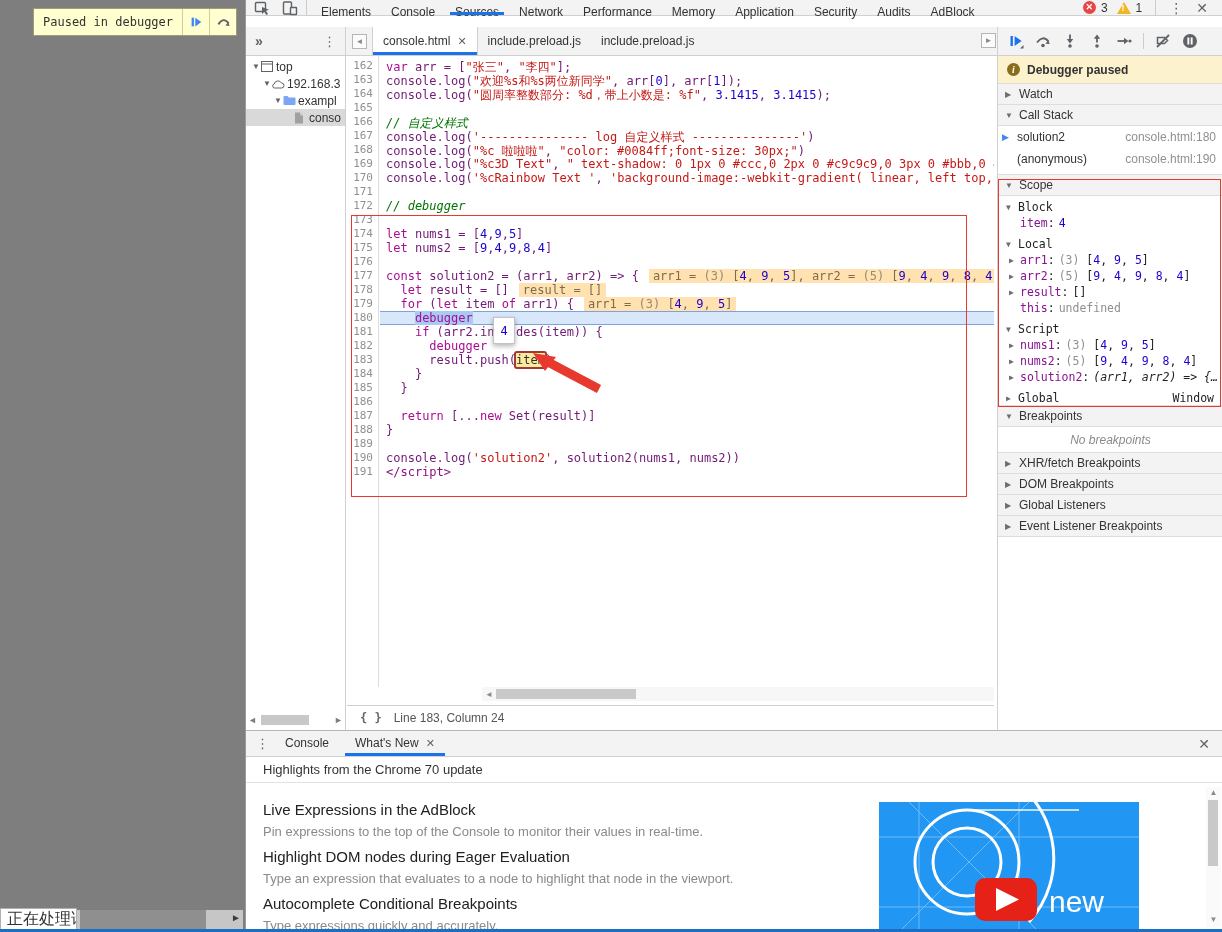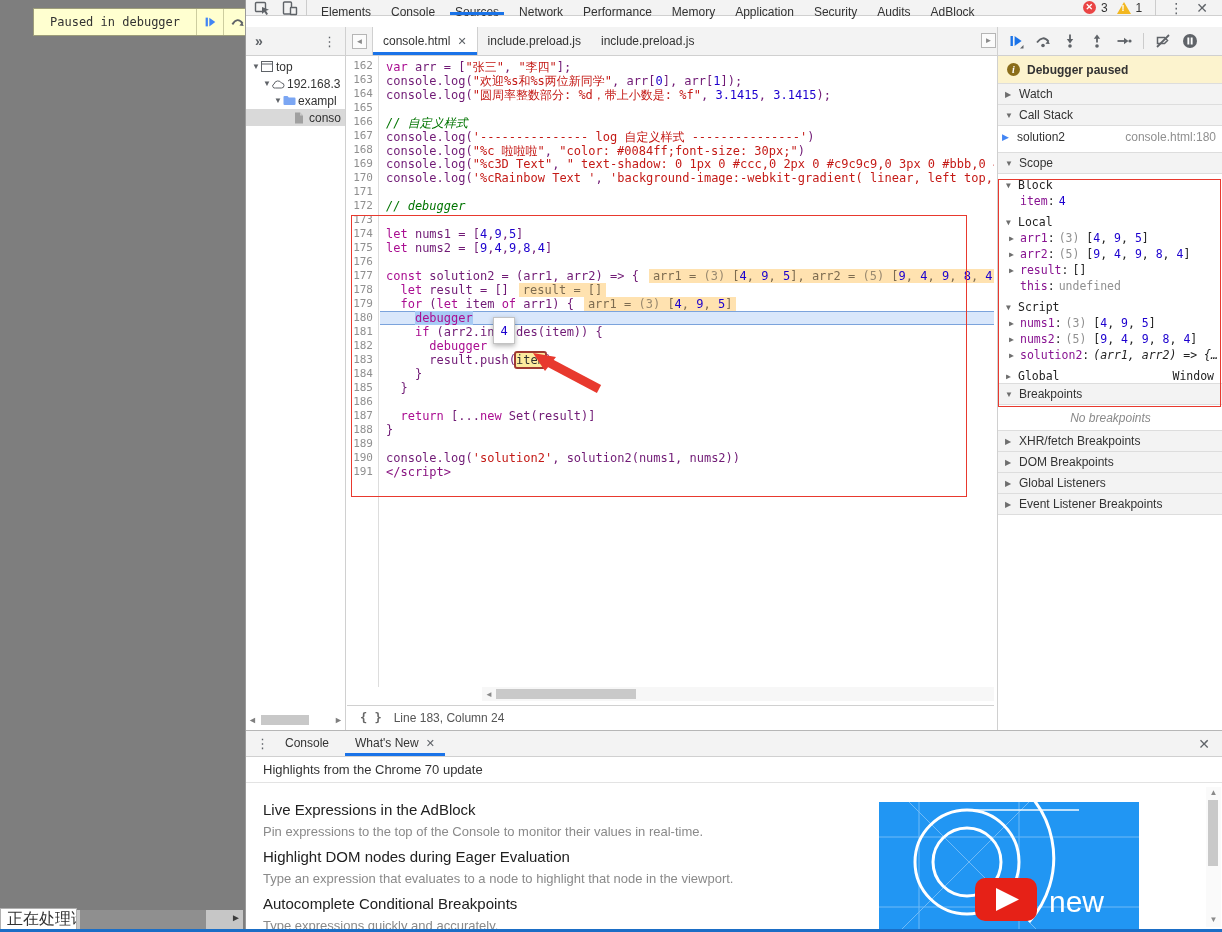--- a/index.html
+++ b/index.html
@@ -2,21 +2,21 @@
 <html><head>
 <meta charset="utf-8">
 <style>
   * { margin:0; padding:0; box-sizing:border-box; }
   body { font-family:"Liberation Sans", sans-serif; }
   .page { position:relative; width:1222px; height:932px; overflow:hidden; background:#fff; font-family:"Liberation Sans",sans-serif; }
 
   
   .webpage { position:absolute; left:0; top:0; width:245px; height:932px; background:#7e7e7e; }
   .paused-banner { position:absolute; left:33px; top:8px; height:28px; background:#ffffd0; border:1px solid #9d9d7a; display:flex; align-items:center; font:12px "DejaVu Sans Mono",monospace; color:#333; }
-  .pb-label { padding:0 16px; white-space:nowrap; }
+  .pb-label { padding:0 9px; white-space:nowrap; }
   .pb-btn { width:27px; height:26px; display:flex; align-items:center; justify-content:center; border-left:1px solid #cdcd9f; }
   .page-status { position:absolute; left:0; top:908px; width:77px; height:23px; background:#fff; border:1px solid #b0b0b0; font-size:16px; color:#333; display:flex; align-items:center; padding-left:6px; white-space:nowrap; overflow:hidden; }
   .page-hscroll { position:absolute; left:77px; top:910px; width:166px; height:19px; background:#c6c6c6; }
   .page-hscroll .thumb { position:absolute; left:3px; top:0; width:126px; height:19px; background:#8f8f8f; }
   .page-hscroll .arr { position:absolute; right:2px; top:2px; color:#3c3c3c; font-size:10px; }
 
   .bottom-blue { position:absolute; left:0; top:929px; width:1222px; height:3px; background:#1b6ec6; z-index:99; }
 
   
   .devtools { position:absolute; left:245px; top:0; width:977px; height:932px; background:#fff; border-left:1px solid #9a9a9a; }
@@ -394,20 +394,24 @@
         <div class="sb-head">
           <span class="tri">▼</span>
           <span>Call Stack</span>
         </div>
         <div id="callstack">
             <div class="cs-row">
               <span class="cs-marker">▶</span>
               <span>solution2</span>
               <span class="cs-loc">console.html:180</span>
             </div>
+            <div class="cs-row">
+              <span>(anonymous)</span>
+              <span class="cs-loc">console.html:190</span>
+            </div>
           </div>
         <div class="sb-head" style="margin-top:4px">
           <span class="tri">▼</span>
           <span>Scope</span>
         </div>
         <div class="scope-area" id="scope">
             <div class="sc-sect" style="margin-top: 3px;">
               <span class="tri">▼</span>
               <span>Block</span>
             </div>

